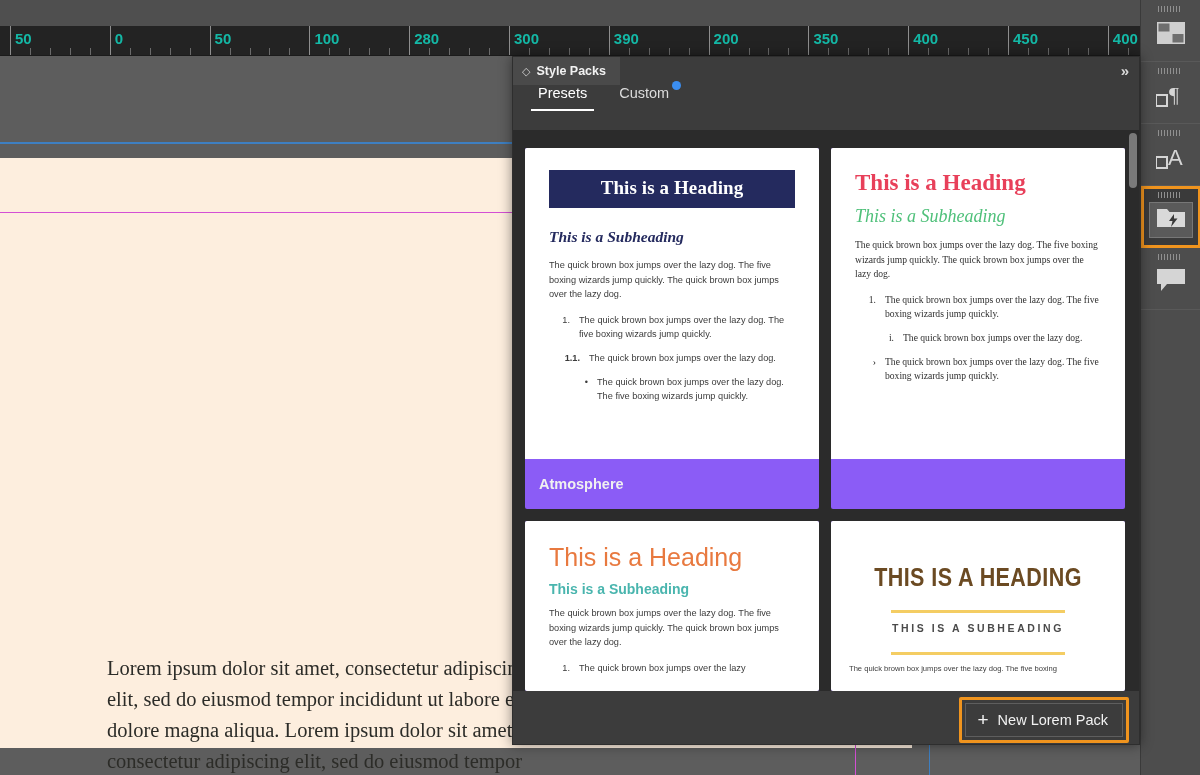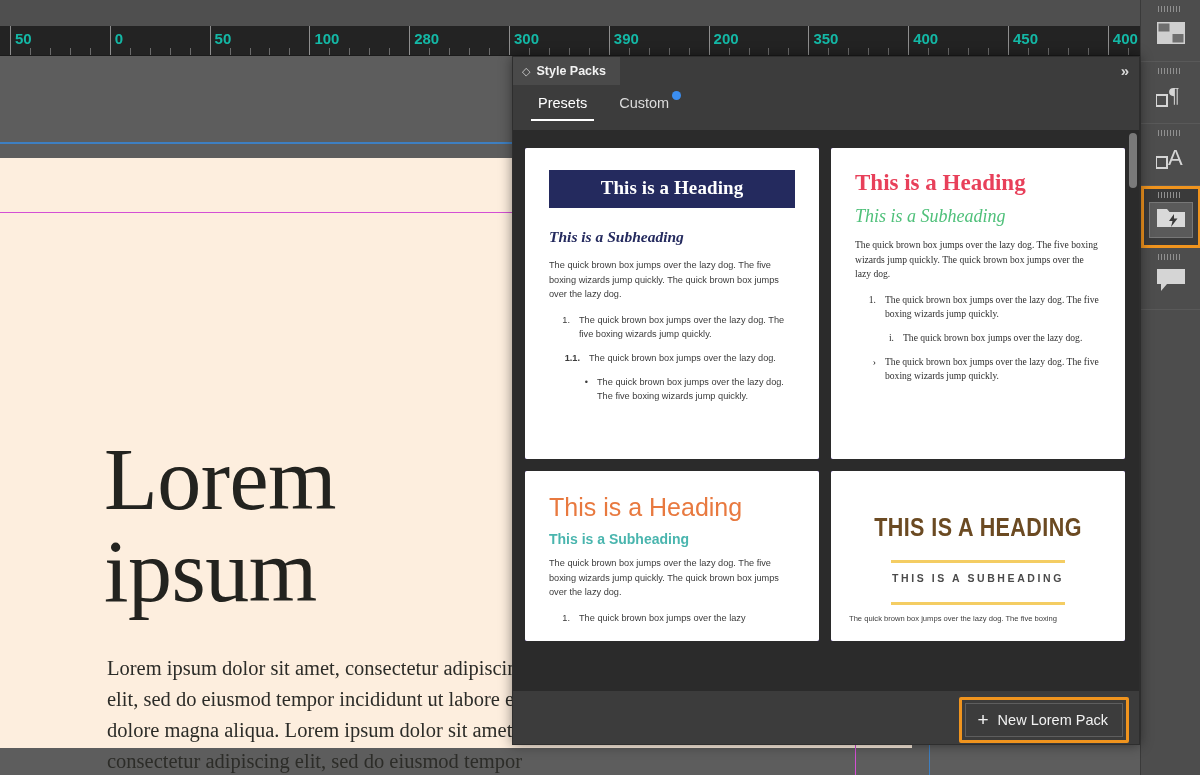--- a/index.html
+++ b/index.html
@@ -111,21 +111,21 @@
   .panel-tab-chip .title {
     color: #f2f2f2; font-size: 12.5px; font-weight: 700;
   }
   .grip-diamond { color: #d0d0d0; font-size: 11px; line-height: 1; }
   .panel-collapse {
     position: absolute; right: 10px; top: 5px;
     color: #d8d8d8; font-size: 15px; font-weight: 700; line-height: 18px;
     cursor: pointer;
   }
   .panel-tabs {
-    height: 45px; background: #3c3c3c; display: flex; align-items: center;
+    height: 45px; background: #3c3c3c; display: flex; align-items: flex-start;
     padding-left: 11px; gap: 4px;
   }
   .tab {
     position: relative; padding: 0 14px 10px 14px;
     color: #dcdcdc; font-size: 14.5px; cursor: pointer;
   }
   .tab.active { color: #ffffff; }
   .tab.active::after {
     content: ""; position: absolute; left: 7px; right: 7px; bottom: 0;
     height: 2px; background: #ffffff;
@@ -231,21 +231,20 @@
   }
   .c4-body { font-size: 7.6px; line-height: 11px; color: #3b3b3b; margin-top: 8px; }
 </style>
 </head>
 <body>
 
 <div id="app">
 
   <div class="workspace">
     <div class="page">
-      <div class="doc-title">Lorem ipsum</div>
       <div class="doc-body">Lorem ipsum dolor sit amet, consectetur adipiscing elit, sed do eiusmod tempor incididunt ut labore et dolore magna aliqua. Lorem ipsum dolor sit amet, consectetur adipiscing elit, sed do eiusmod tempor incididunt ut labore et dolore magna aliqua. Lorem ipsum dolor sit amet, consectetur adipiscing elit, sed do eiusmod tempor incididunt ut labore et dolore magna aliqua.</div>
     </div>
 
     <div class="guide-h" style="top:142px; background:#3e7fc1;"></div>
     <div class="guide-h" style="top:212px; background:#d44fd4; height:1px;"></div>
     <div class="guide-v" style="left:855px; background:#d44fd4;"></div>
     <div class="guide-v" style="left:929px; background:#3e7fc1;"></div>
   </div>
 
   <div class="ruler">
@@ -428,20 +427,21 @@
               <div class="pv-li ind2">
                 <span class="mk">1.1.</span>
                 <span class="tx">The quick brown box jumps over the lazy dog.</span>
               </div>
               <div class="pv-li ind1">
                 <span class="mk">•</span>
                 <span class="tx">The quick brown box jumps over the lazy dog. The five boxing wizards jump quickly.</span>
               </div>
             </div>
           </div>
+          <div class="card-label">Atmosphere</div>
         </div>
 
         <div class="card">
           <div class="card-preview">
             <div class="ave-h">This is a Heading</div>
             <div class="ave-sub">This is a Subheading</div>
             <div class="ave-body">The quick brown box jumps over the lazy dog. The five boxing wizards jump quickly. The quick brown box jumps over the lazy dog.</div>
             <div class="pv-list ave-list">
               <div class="pv-li">
                 <span class="mk">1.</span>

